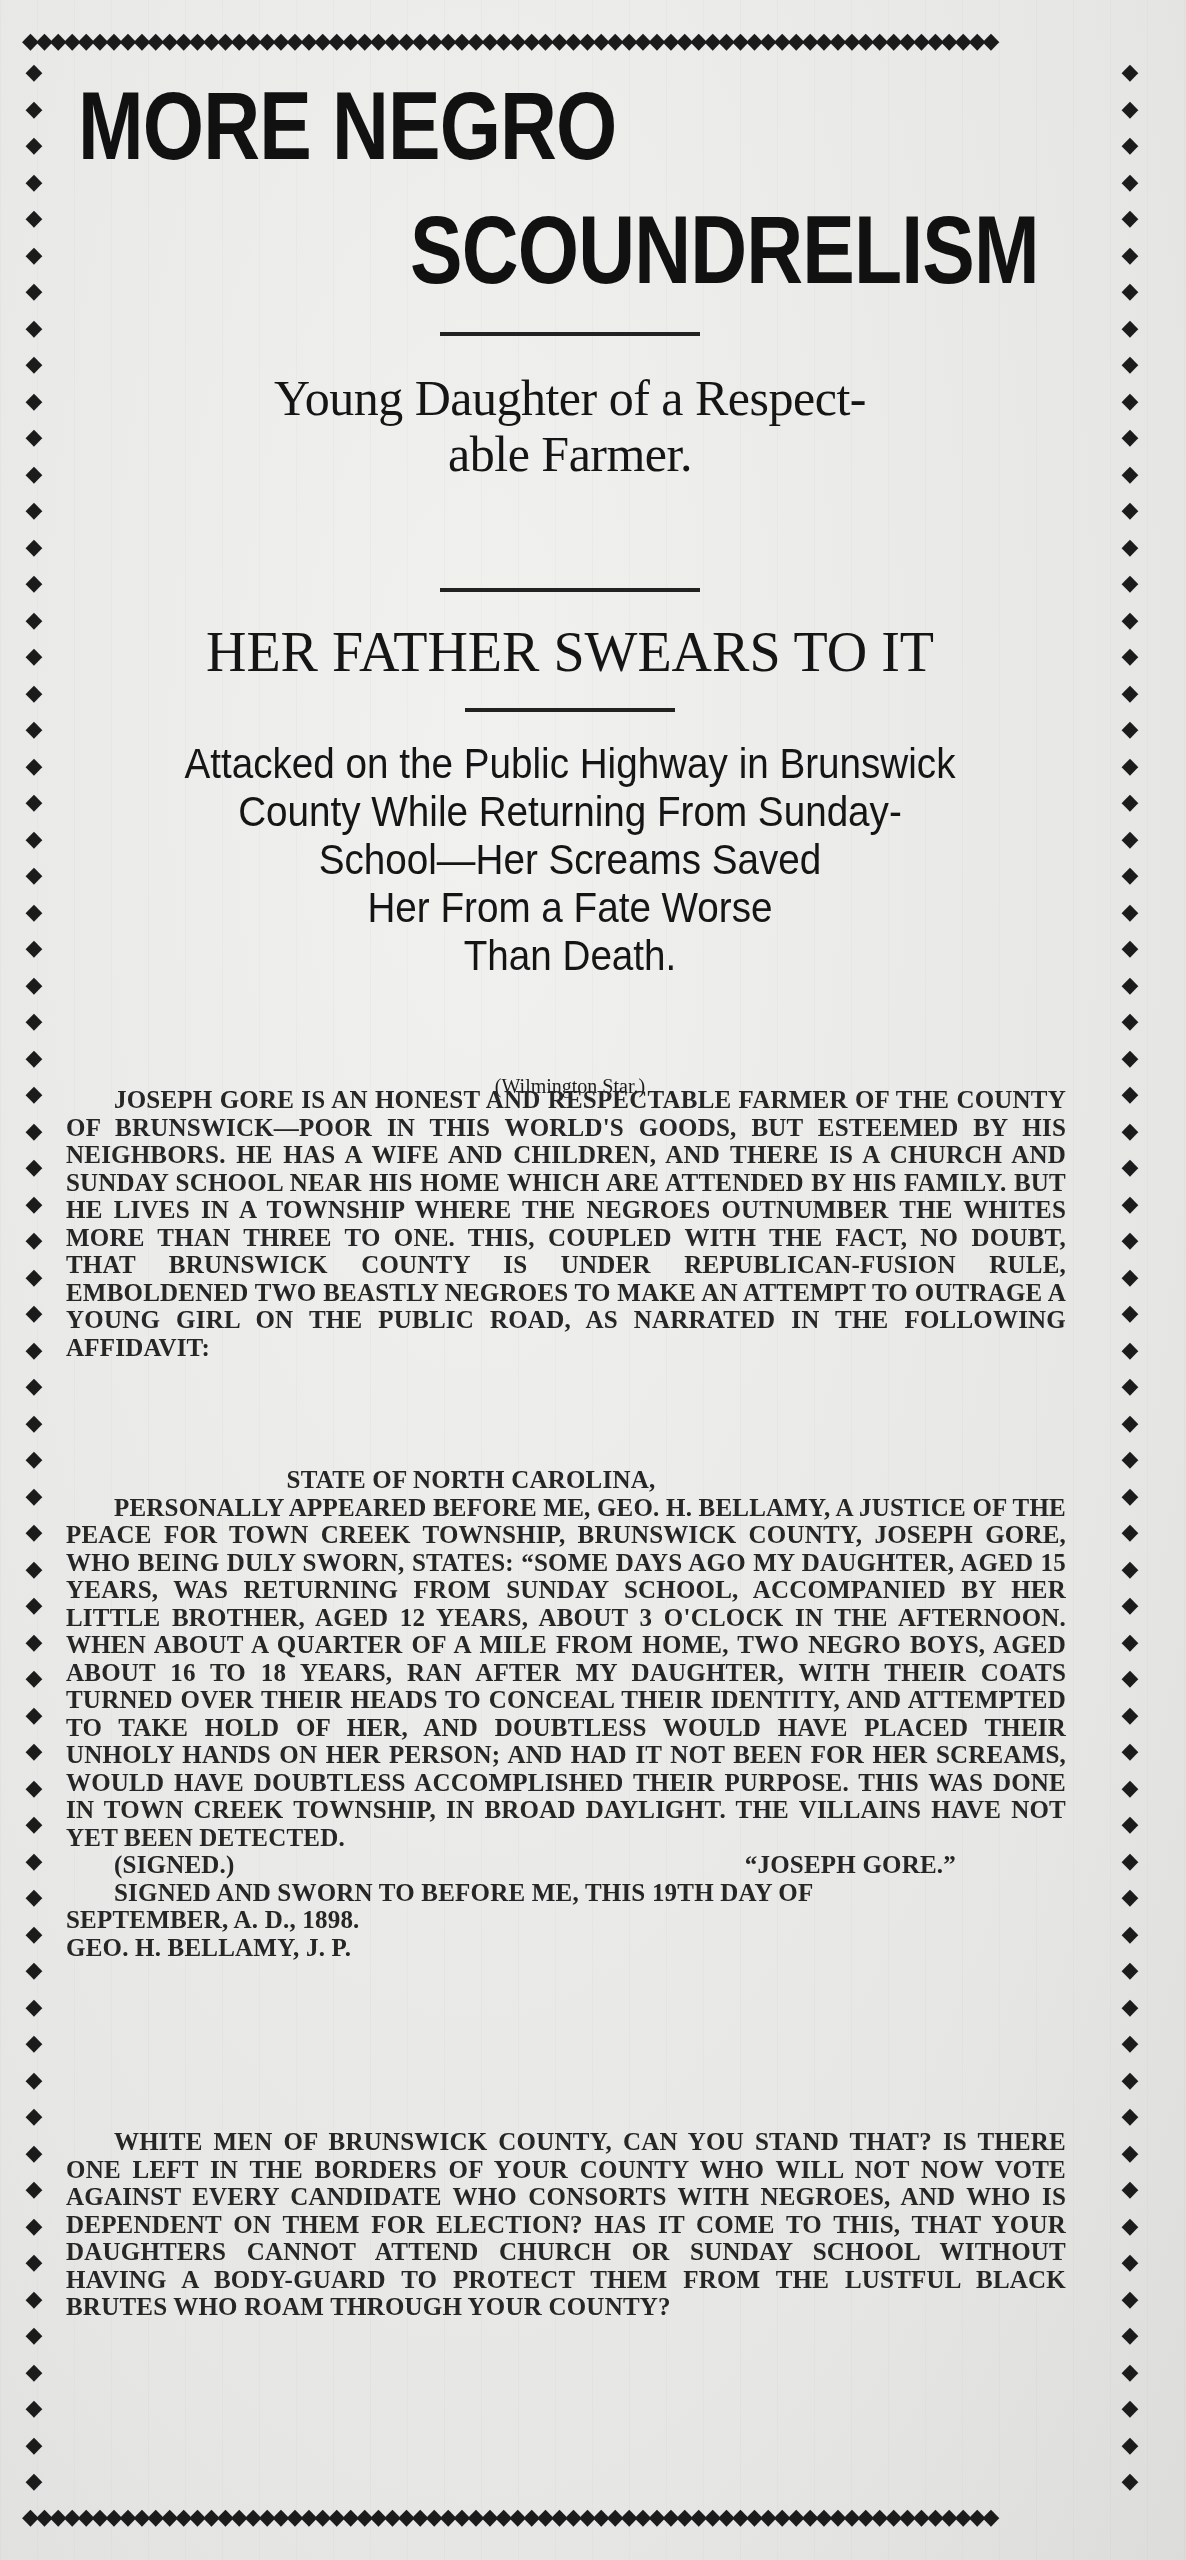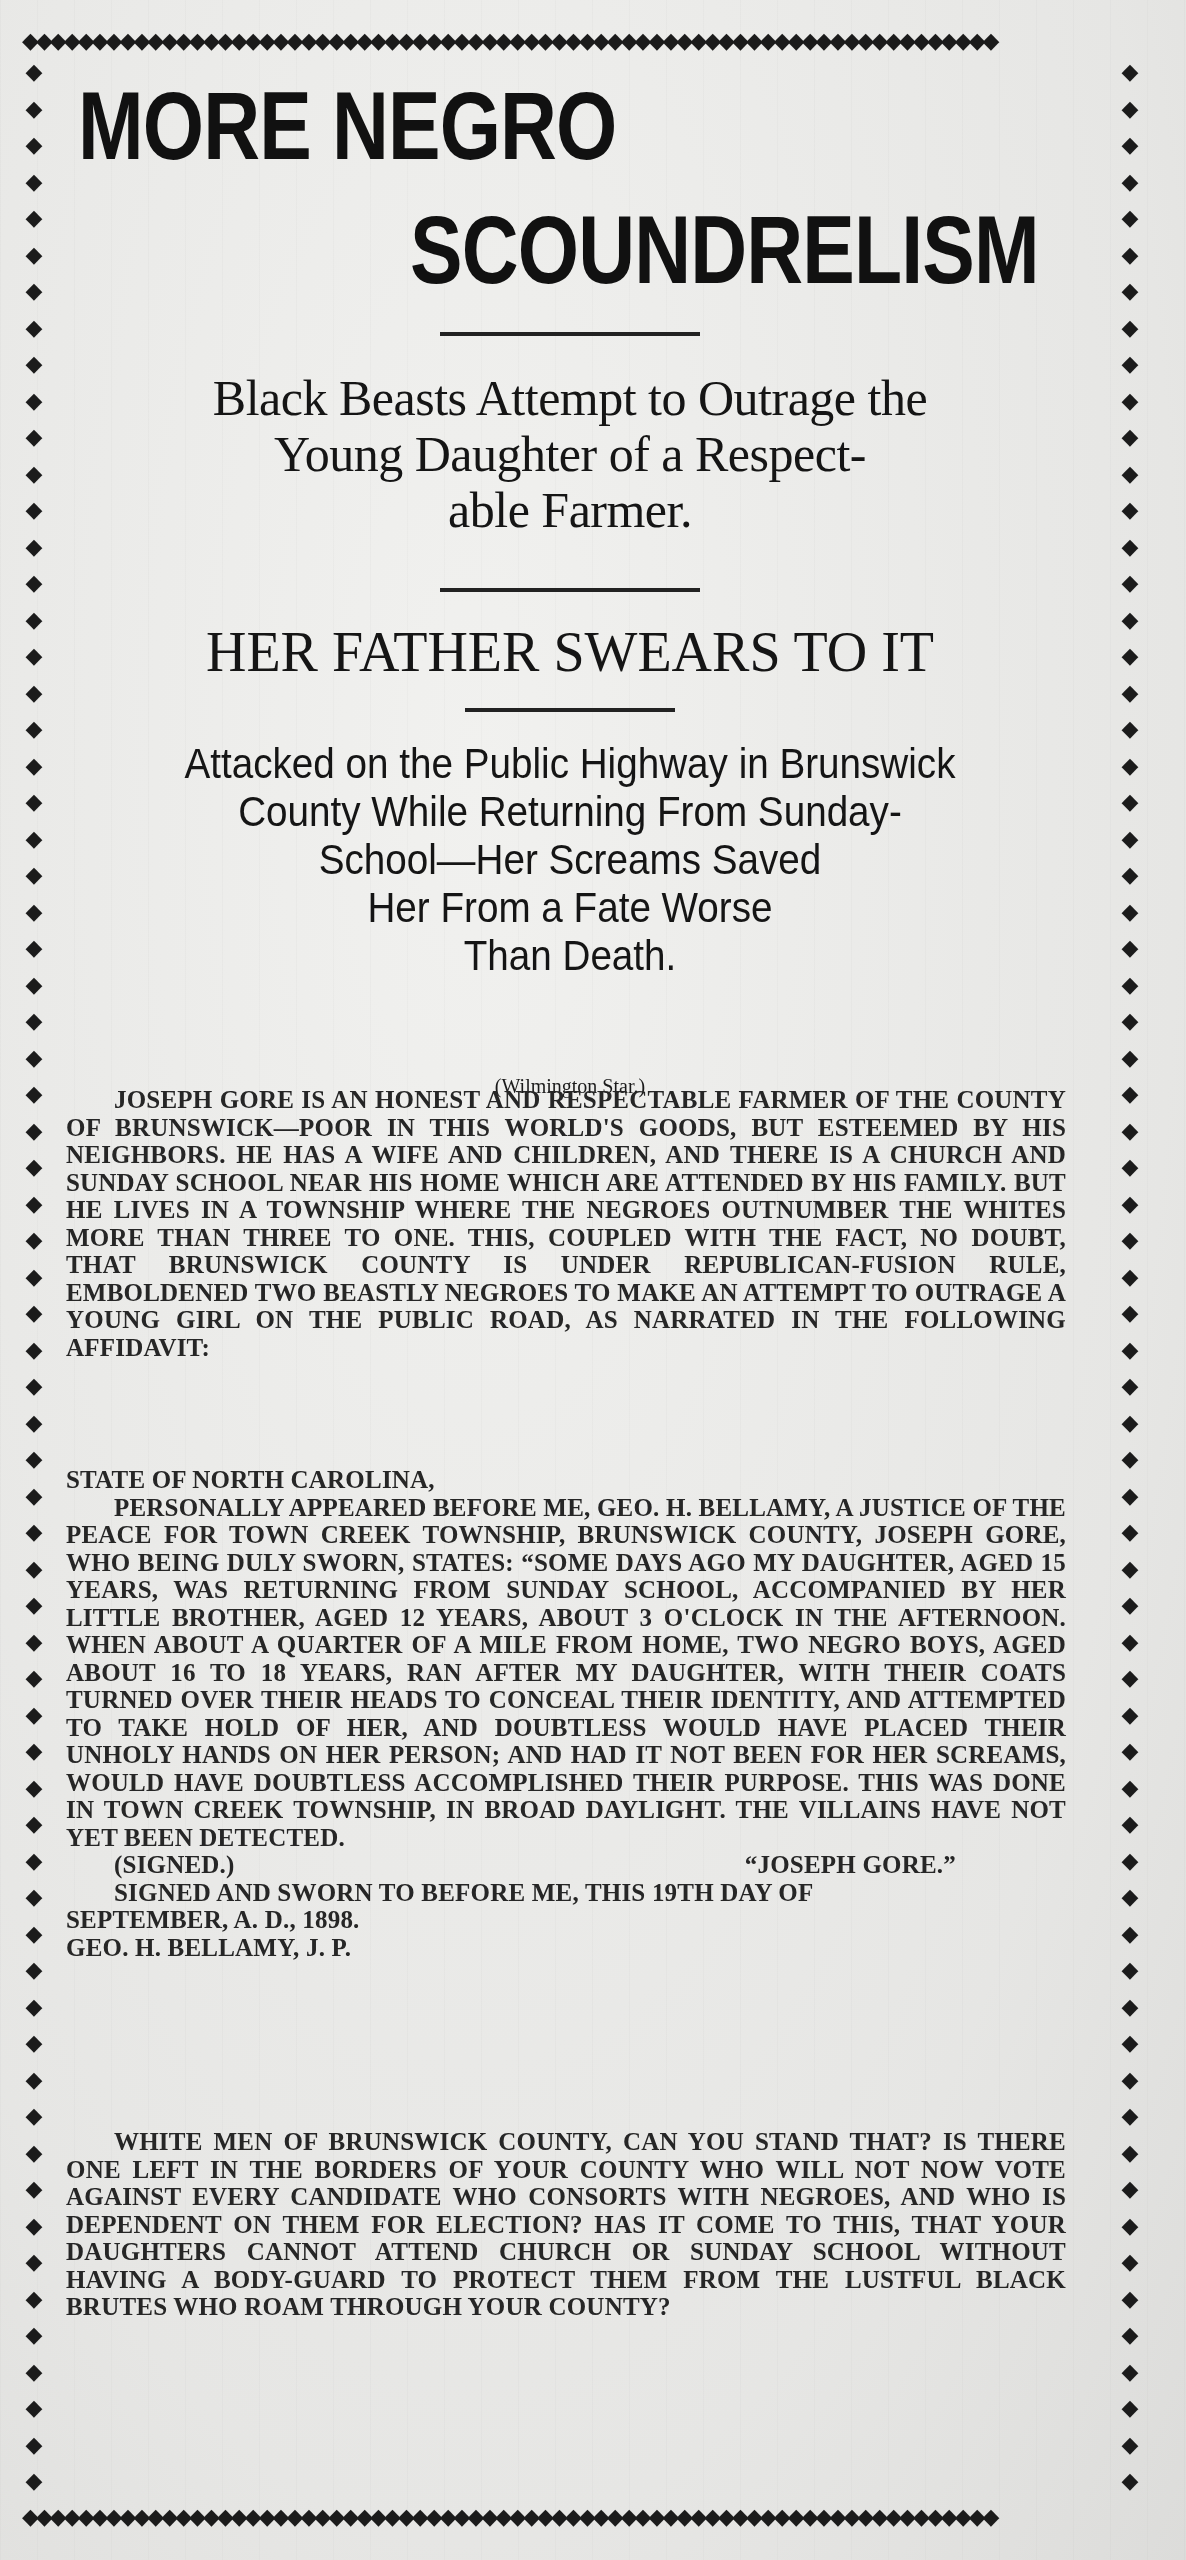--- a/index.html
+++ b/index.html
@@ -129,21 +129,21 @@
       letter-spacing: 0.2px;
     }
     .body-text p {
       margin: 0;
       text-indent: 48px;
     }
     .body-text.b1 { top: 1046px; }
     .body-text.b2 { top: 1426px; }
     .body-text.b3 { top: 2088px; }
     .body-text .right-line {
-      text-align: left;
+      text-align: center;
       text-indent: 0;
     }
     .body-text .right-line.state { padding-right: 190px; }
     .body-text .right-line.county { padding-right: 110px; }
     .sig-row {
       display: flex;
       justify-content: space-between;
       text-indent: 0 !important;
     }
     .sig-row .left-part { padding-left: 48px; }
@@ -445,21 +445,20 @@
     </div>
 </div>
 
 <div class="content">
   <h1 class="headline l1">MORE NEGRO</h1>
   <h1 class="headline l2">SCOUNDRELISM</h1>
 
   <div class="rule r1"></div>
 
   <div class="subhead s1">
-    <div>Black Beasts Attempt to Outrage the</div>
     <div>Young Daughter of a Respect-</div>
     <div>able Farmer.</div>
   </div>
 
   <div class="rule r2"></div>
 
   <div class="subhead s2">HER FATHER SWEARS TO IT</div>
 
   <div class="rule r3"></div>
 

